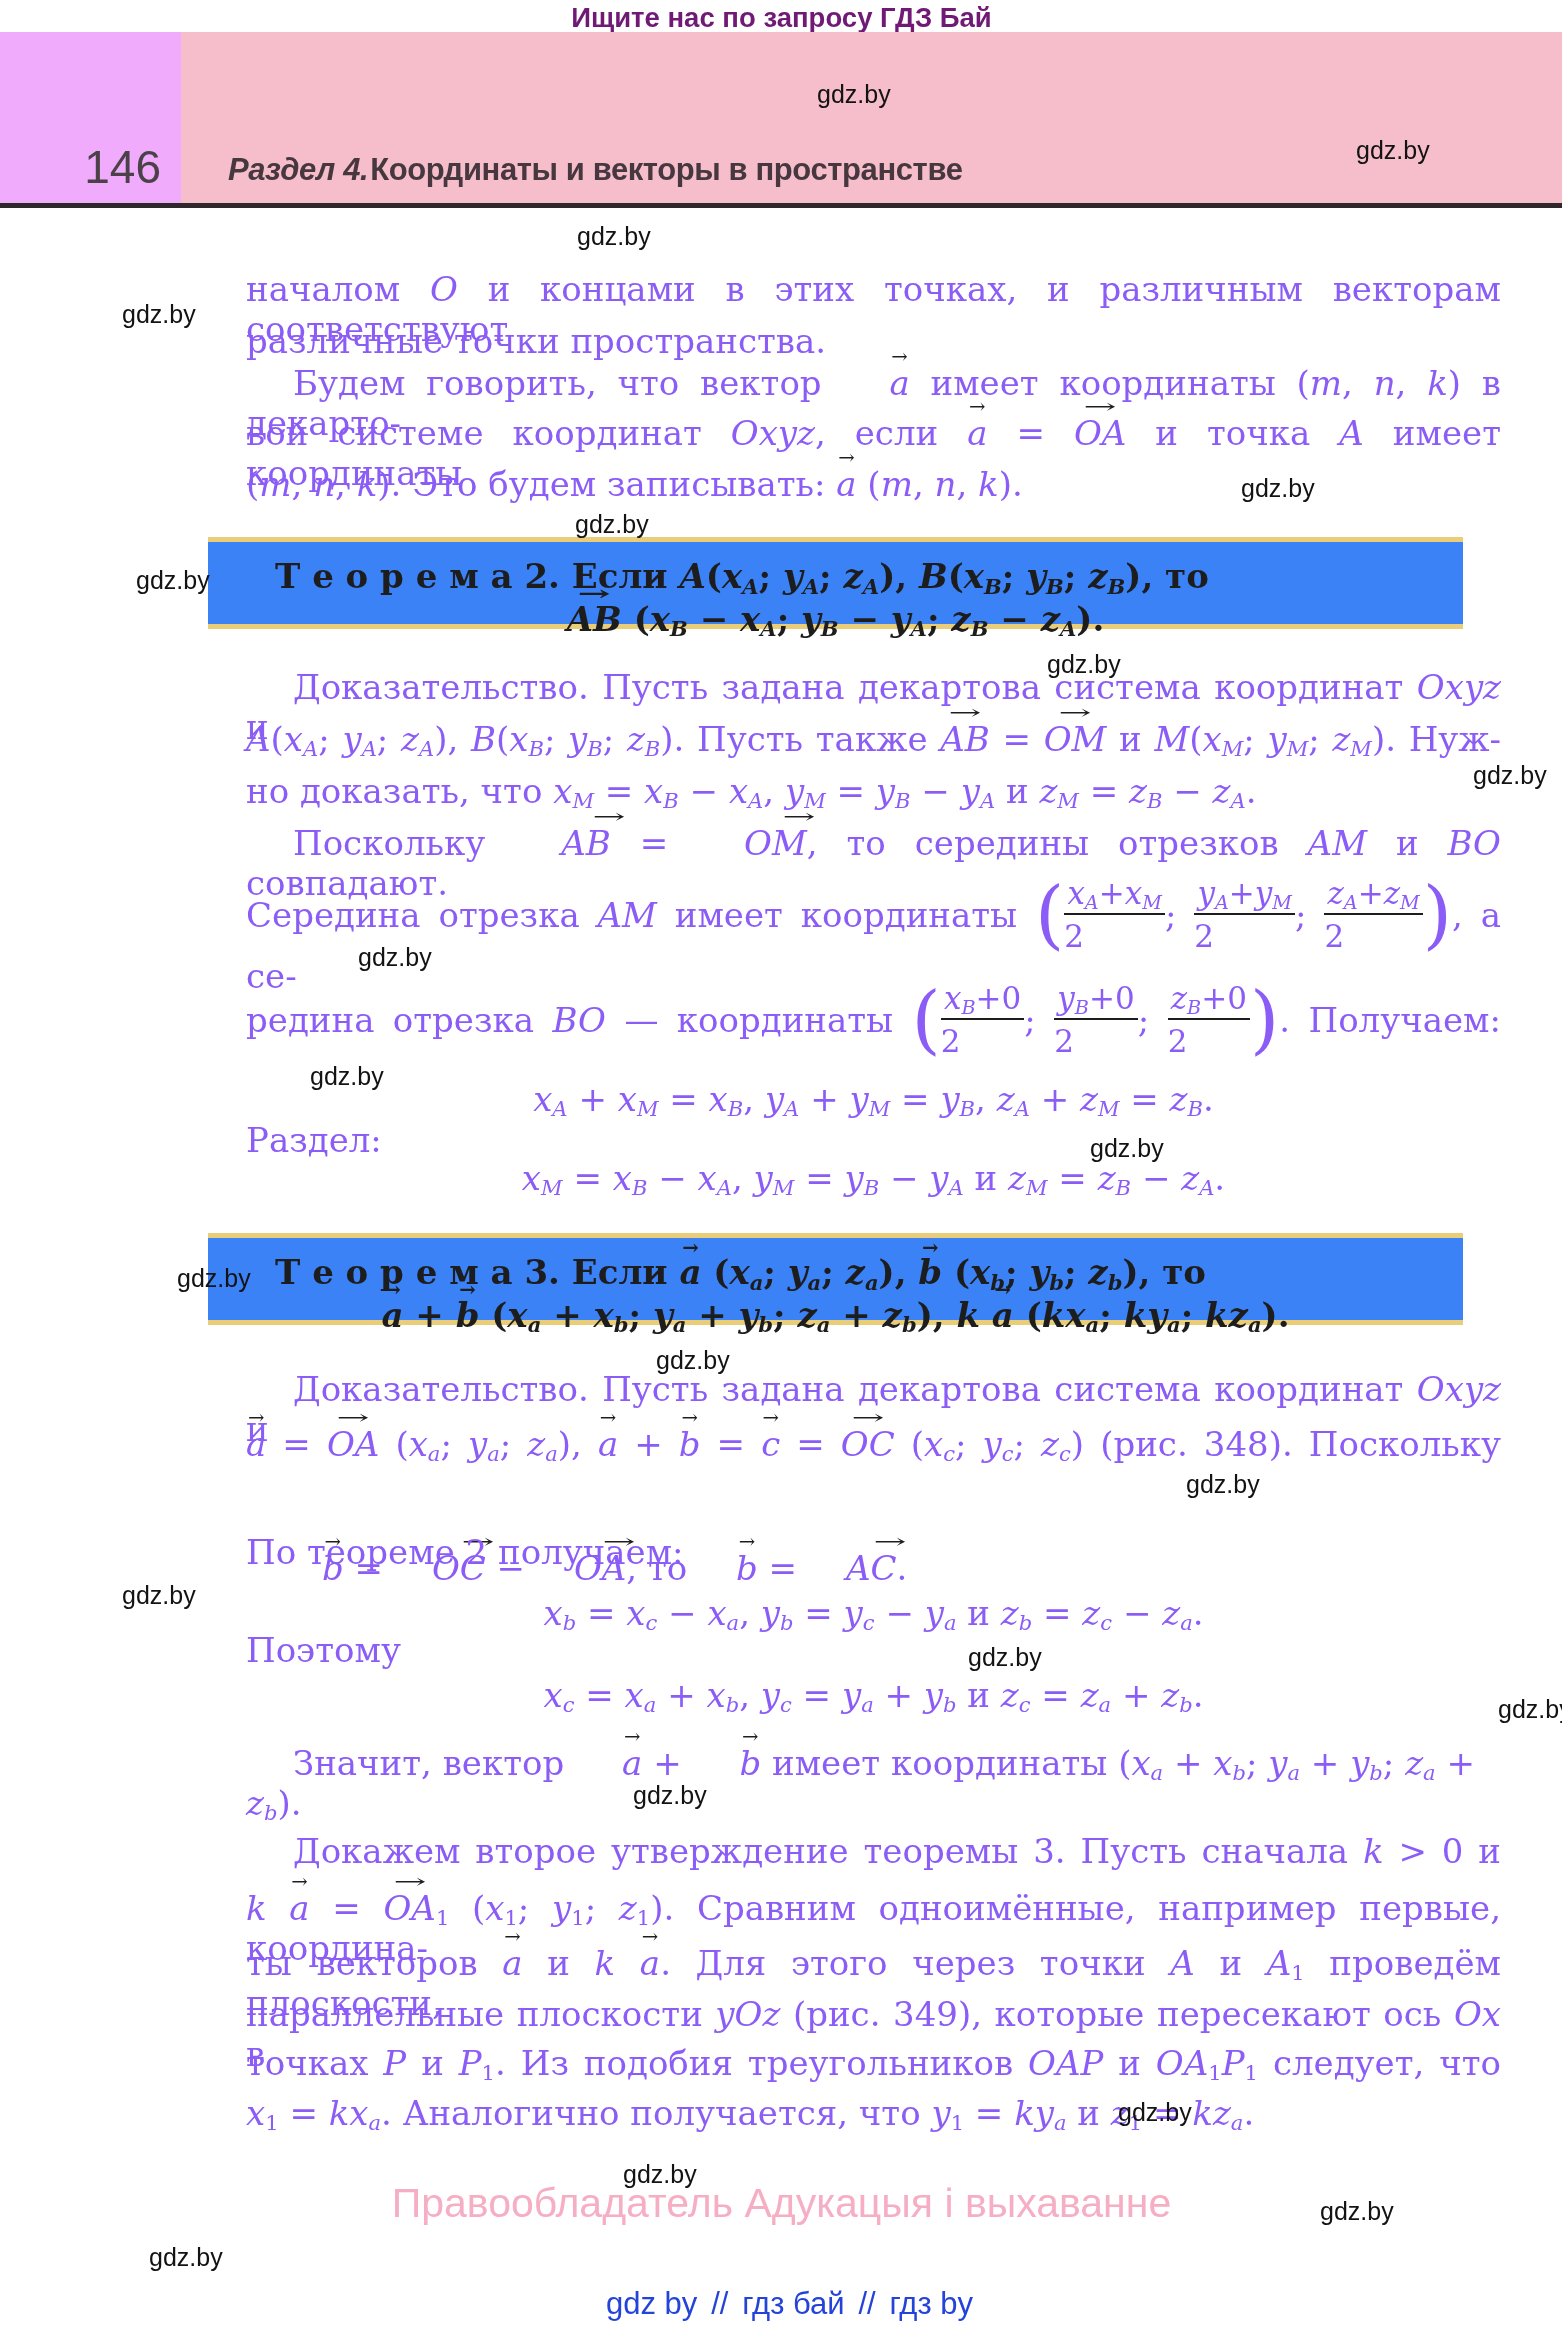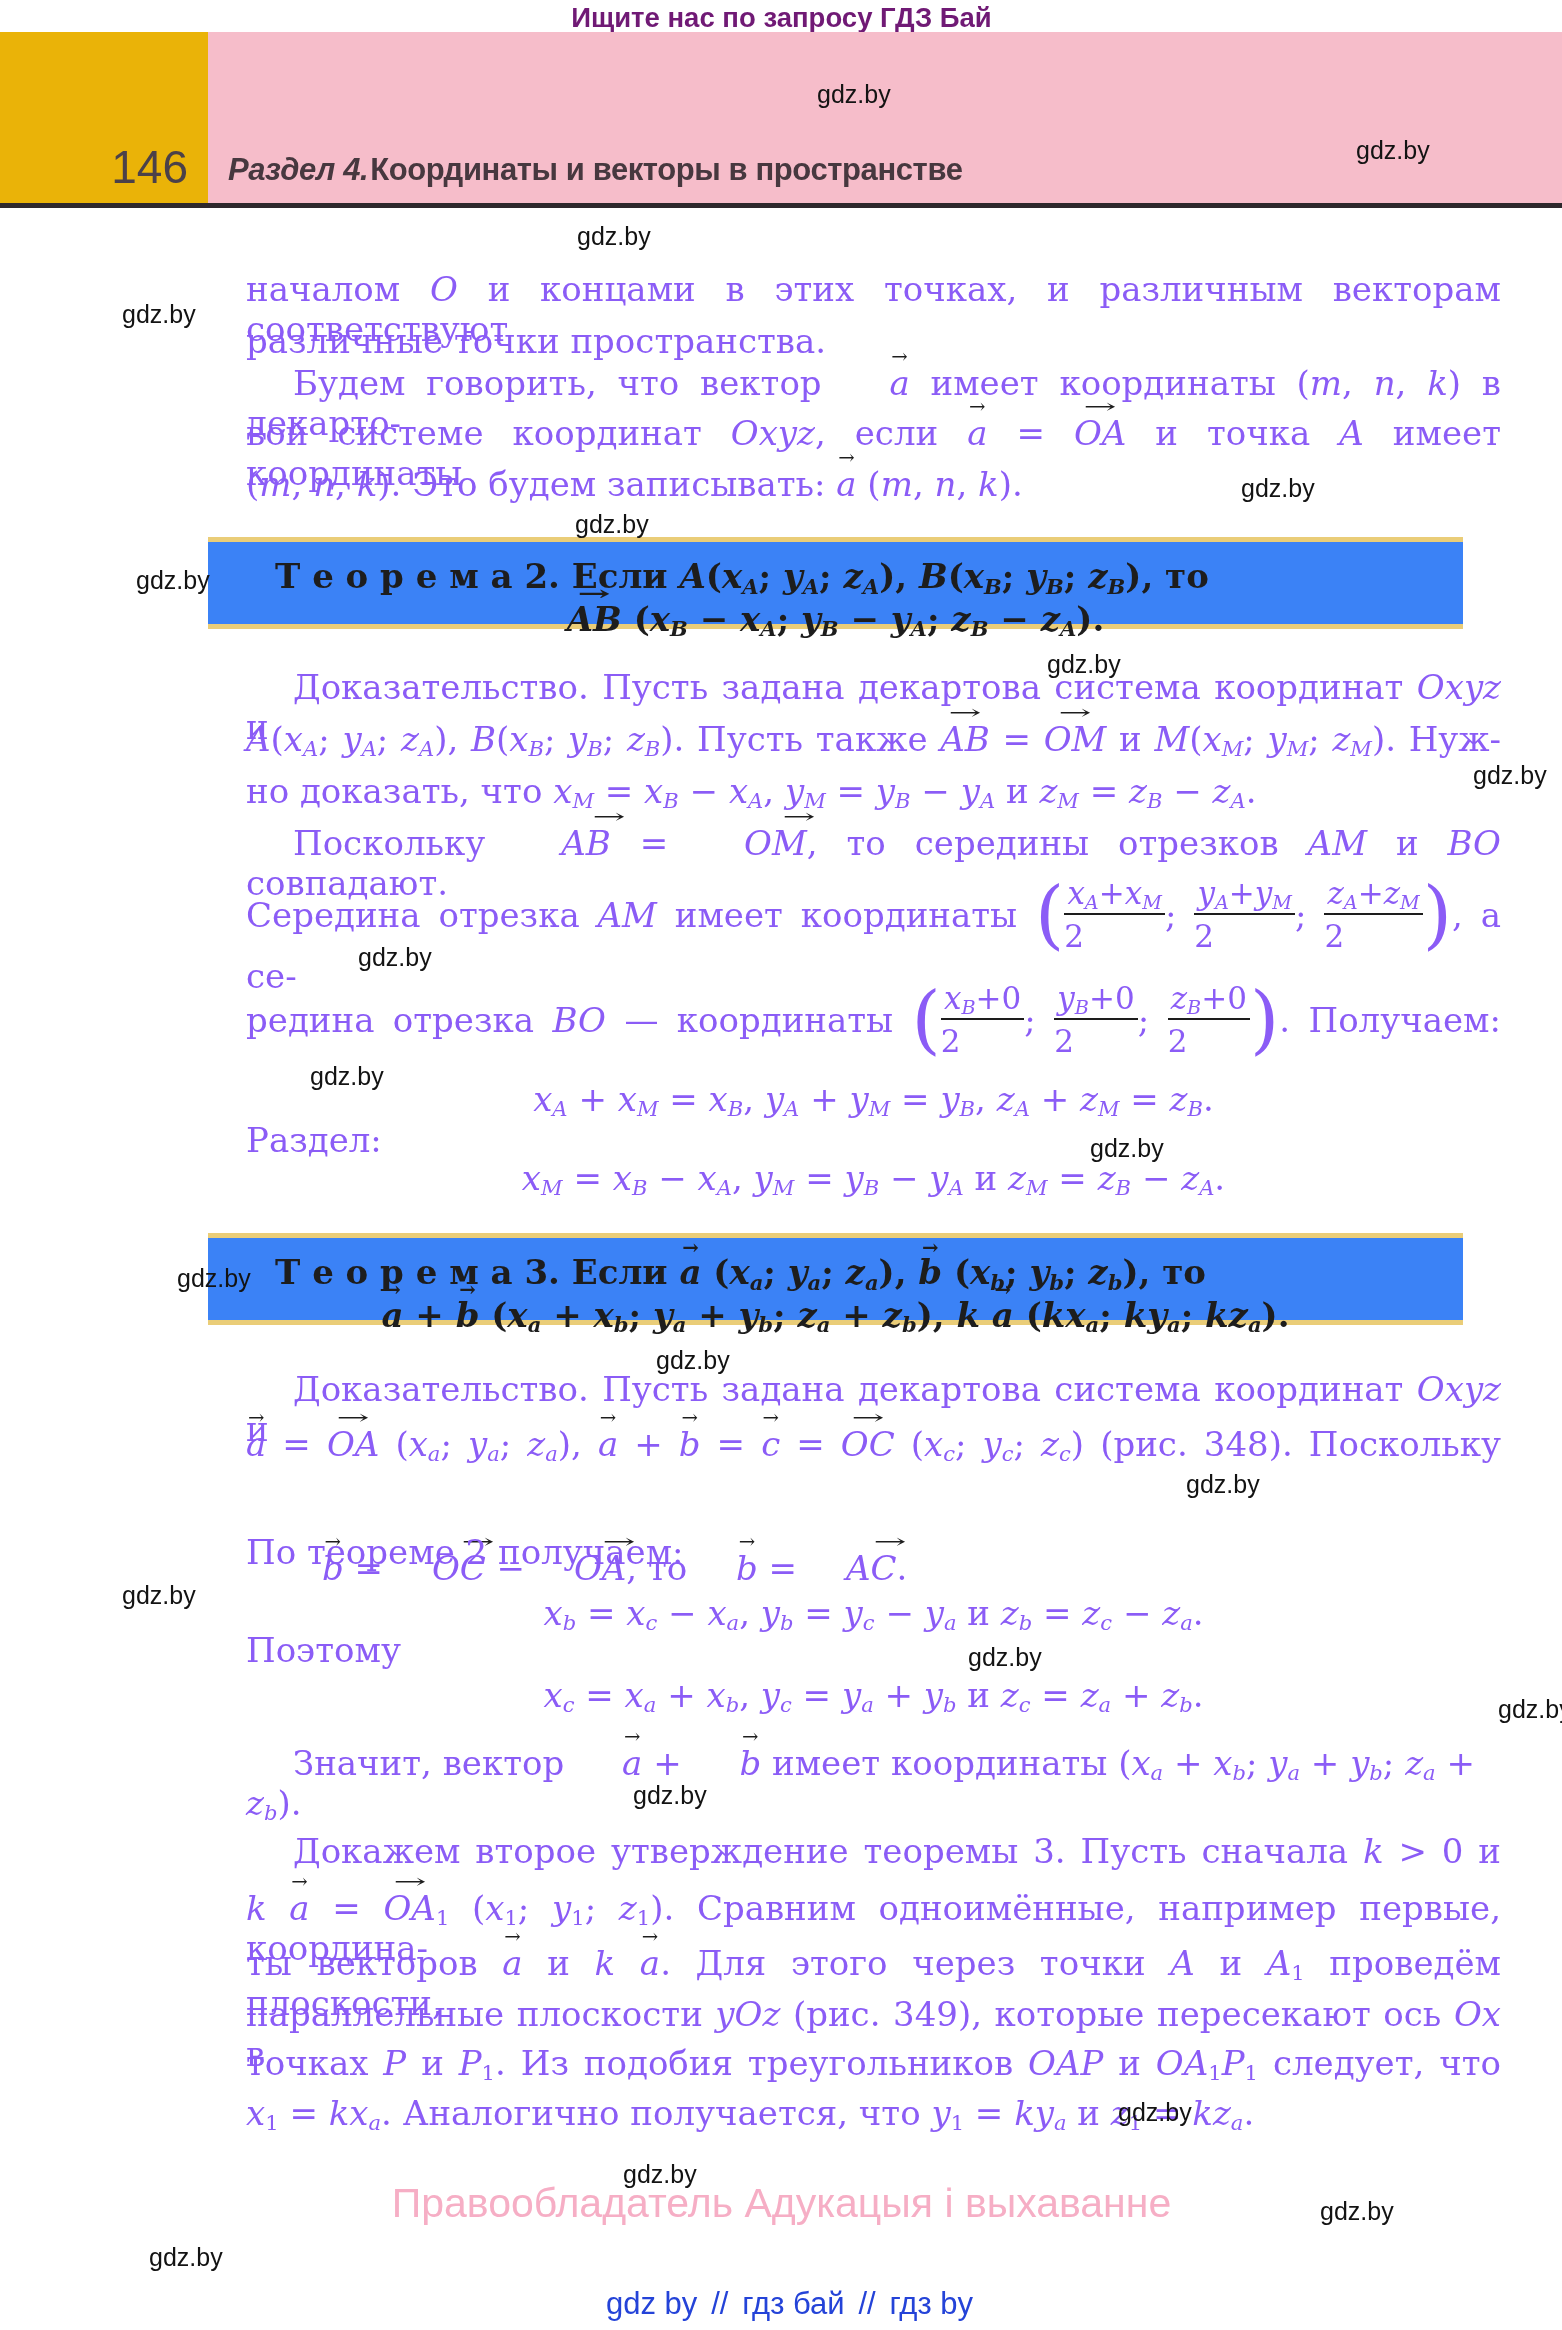--- a/index.html
+++ b/index.html
@@ -7,21 +7,21 @@
   .page{position:relative;width:1563px;height:2330px;background:#ffffff;overflow:hidden;
         font-family:"DejaVu Serif",serif;color:#1d1d1d;}
 
   
   .banner{position:absolute;top:1.5px;left:0;width:100%;text-align:center;
           font-family:"Liberation Sans",sans-serif;font-weight:bold;font-size:27.5px;color:#701a75;}
 
   
   .header{position:absolute;top:32px;left:0;width:1563px;height:171px;background:#f6bdca;
           border-bottom:5.4px solid #2e282c;}
-  .numblock{position:absolute;left:0;top:0;width:208px;height:100%;background:#eab308;}
+  .numblock{position:absolute;left:0;top:0;width:181px;height:100%;background:#f0abfc;}
   .pagenum{position:absolute;right:20px;bottom:9.2px;font-family:"Liberation Sans",sans-serif;
            font-size:46px;color:#4b4149;}
   .htitle{position:absolute;left:228px;bottom:15.3px;font-family:"Liberation Sans",sans-serif;
           font-size:31px;font-weight:bold;color:#47383f;letter-spacing:-0.4px;white-space:nowrap;}
   .htitle i{margin-right:2px;}
 
   
   .ln{position:absolute;left:207px;width:1255px;font-size:34px;line-height:1.18;color:#8b5cf6;margin-left:39px;}
   .ind{text-indent:47px;}
   .center{text-align:center;}

